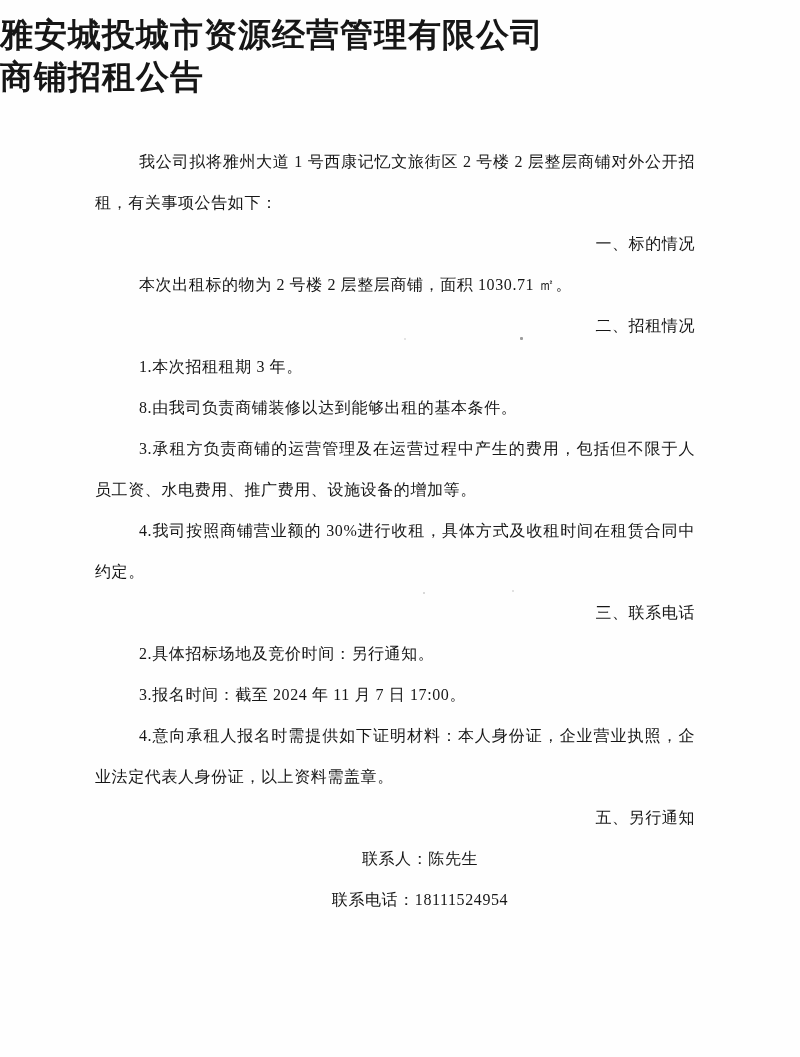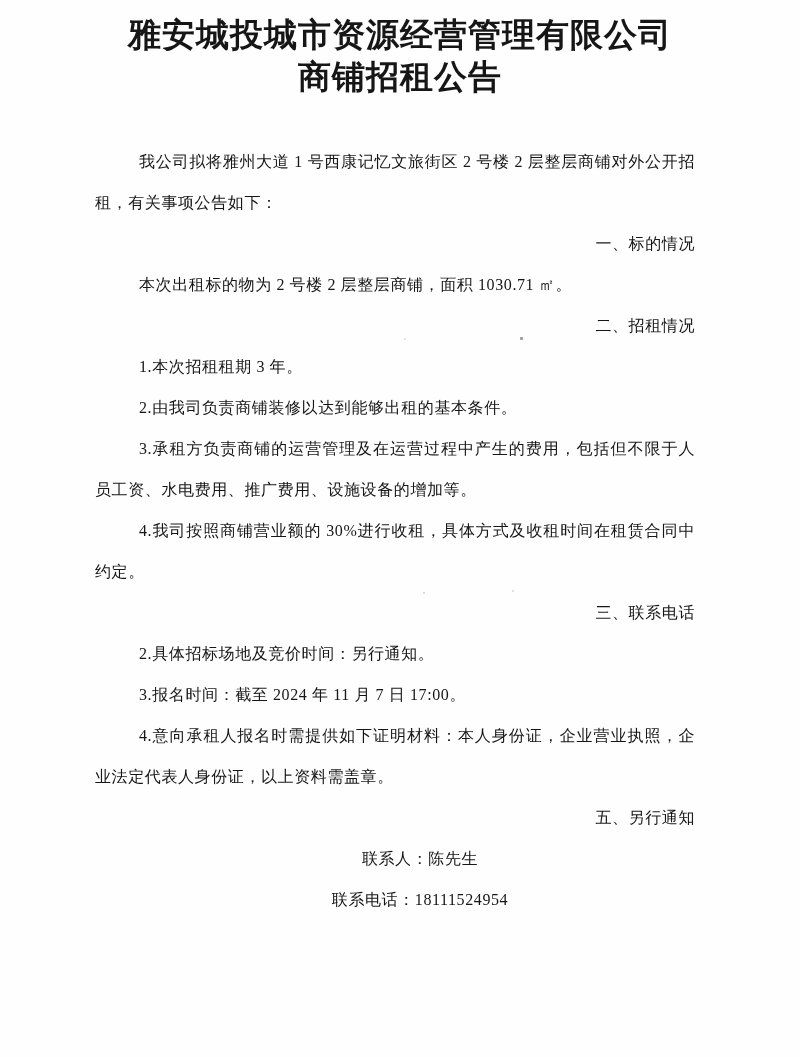--- a/index.html
+++ b/index.html
@@ -12,21 +12,20 @@
     width: 800px;
     height: 1057px;
     background: #fefefe;
     overflow: hidden;
     color: #161616;
     font-family: "Liberation Serif", "DejaVu Serif", serif;
     -webkit-font-smoothing: antialiased;
   }
   .title-block {
     padding-top: 14px;
-    text-align: center;
   }
   .title-line {
     font-size: 33px;
     font-weight: bold;
     line-height: 42px;
     letter-spacing: 1px;
     white-space: nowrap;
   }
   .body-block {
     margin: 43px 105px 0 95px; 
@@ -73,21 +72,21 @@
     <div class="title-line">雅安城投城市资源经营管理有限公司</div>
     <div class="title-line">商铺招租公告</div>
   </div>
 
   <div class="body-block">
     <p class="para-indent">我公司拟将雅州大道 1 号西康记忆文旅街区 2 号楼 2 层整层商铺对外公开招租，有关事项公告如下：</p>
     <p class="para-heading">一、标的情况</p>
     <p class="para-indent">本次出租标的物为 2 号楼 2 层整层商铺，面积 1030.71 ㎡。</p>
     <p class="para-heading">二、招租情况</p>
     <p class="para-indent">1.本次招租租期 3 年。</p>
-    <p class="para-indent">2.由我司负责商铺装修以达到能够出租的基本条件。</p>
+    <p class="para-indent">8.由我司负责商铺装修以达到能够出租的基本条件。</p>
     <p class="para-indent">3.承租方负责商铺的运营管理及在运营过程中产生的费用，包括但不限于人员工资、水电费用、推广费用、设施设备的增加等。</p>
     <p class="para-indent">4.我司按照商铺营业额的 30%进行收租，具体方式及收租时间在租赁合同中约定。</p>
     <p class="para-heading">三、联系电话</p>
     <p class="para-indent">2.具体招标场地及竞价时间：另行通知。</p>
     <p class="para-indent">3.报名时间：截至 2024 年 11 月 7 日 17:00。</p>
     <p class="para-indent">4.意向承租人报名时需提供如下证明材料：本人身份证，企业营业执照，企业法定代表人身份证，以上资料需盖章。</p>
     <p class="para-heading">五、另行通知</p>
     <p class="para-contact">联系人：陈先生</p>
     <p class="para-contact">联系电话：18111524954</p>
   </div>

